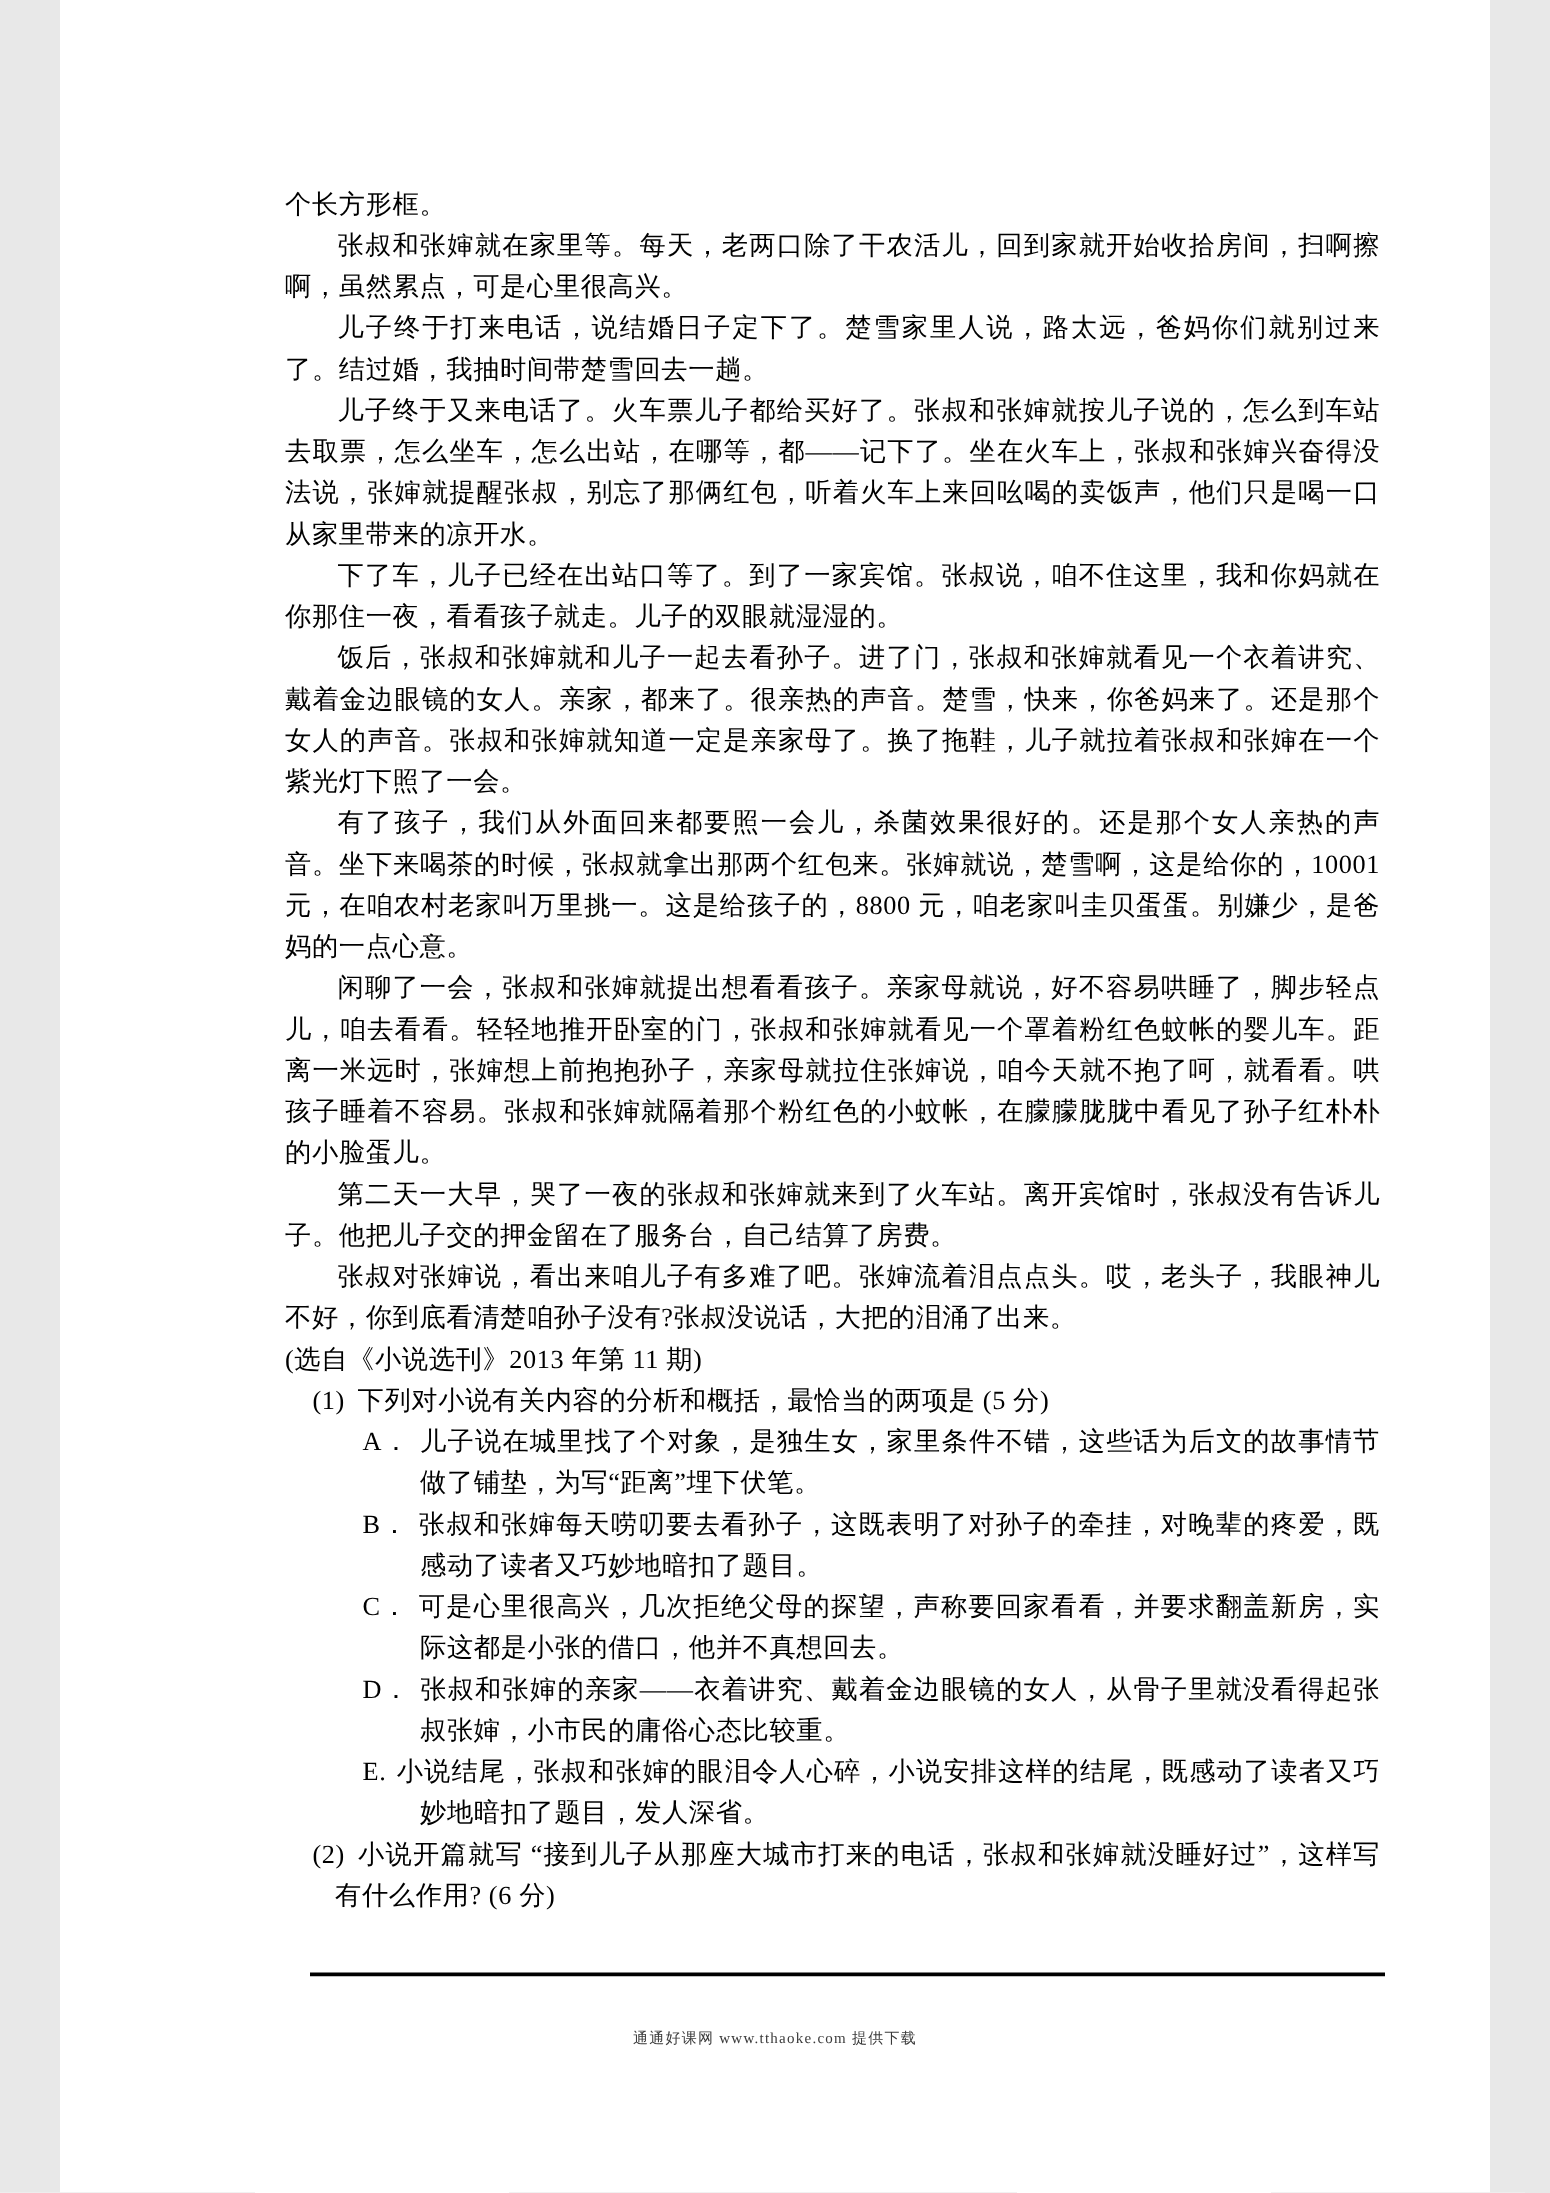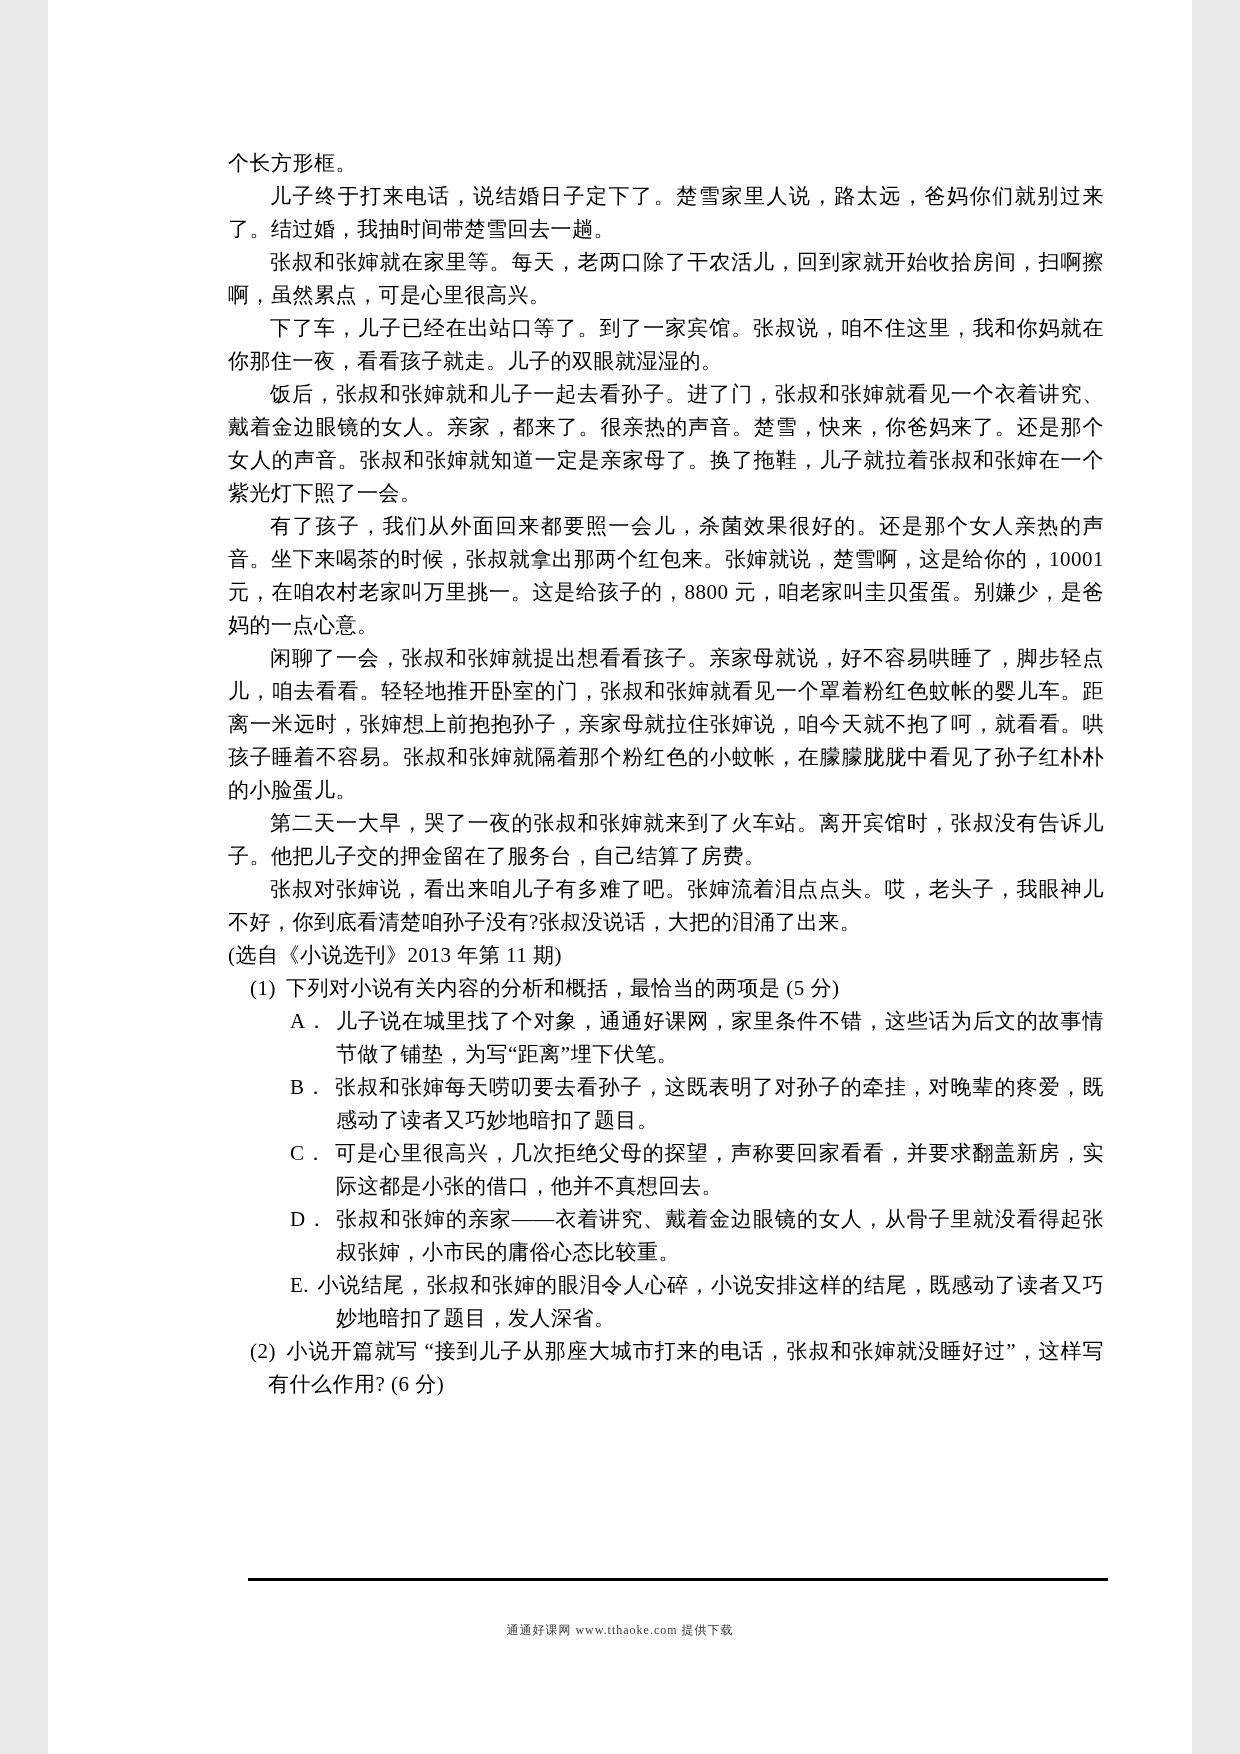--- a/index.html
+++ b/index.html
@@ -68,39 +68,40 @@
   }
 </style>
 </head>
 <body>
 
 <div class="page">
   <div class="content">
 
     <div class="story">
       <p class="noindent">个长方形框。</p>
+      <p>张叔和张婶就在家里等。每天，老两口除了干农活儿，回到家就开始收拾房间，扫啊擦啊，虽然累点，可是心里很高兴。</p>
       <p>儿子终于打来电话，说结婚日子定下了。楚雪家里人说，路太远，爸妈你们就别过来了。结过婚，我抽时间带楚雪回去一趟。</p>
-      <p>张叔和张婶就在家里等。每天，老两口除了干农活儿，回到家就开始收拾房间，扫啊擦啊，虽然累点，可是心里很高兴。</p>
+      <p>儿子终于又来电话了。火车票儿子都给买好了。张叔和张婶就按儿子说的，怎么到车站去取票，怎么坐车，怎么出站，在哪等，都——记下了。坐在火车上，张叔和张婶兴奋得没法说，张婶就提醒张叔，别忘了那俩红包，听着火车上来回吆喝的卖饭声，他们只是喝一口从家里带来的凉开水。</p>
       <p>下了车，儿子已经在出站口等了。到了一家宾馆。张叔说，咱不住这里，我和你妈就在你那住一夜，看看孩子就走。儿子的双眼就湿湿的。</p>
       <p>饭后，张叔和张婶就和儿子一起去看孙子。进了门，张叔和张婶就看见一个衣着讲究、戴着金边眼镜的女人。亲家，都来了。很亲热的声音。楚雪，快来，你爸妈来了。还是那个女人的声音。张叔和张婶就知道一定是亲家母了。换了拖鞋，儿子就拉着张叔和张婶在一个紫光灯下照了一会。</p>
       <p>有了孩子，我们从外面回来都要照一会儿，杀菌效果很好的。还是那个女人亲热的声音。坐下来喝茶的时候，张叔就拿出那两个红包来。张婶就说，楚雪啊，这是给你的，10001 元，在咱农村老家叫万里挑一。这是给孩子的，8800 元，咱老家叫圭贝蛋蛋。别嫌少，是爸妈的一点心意。</p>
       <p>闲聊了一会，张叔和张婶就提出想看看孩子。亲家母就说，好不容易哄睡了，脚步轻点儿，咱去看看。轻轻地推开卧室的门，张叔和张婶就看见一个罩着粉红色蚊帐的婴儿车。距离一米远时，张婶想上前抱抱孙子，亲家母就拉住张婶说，咱今天就不抱了呵，就看看。哄孩子睡着不容易。张叔和张婶就隔着那个粉红色的小蚊帐，在朦朦胧胧中看见了孙子红朴朴的小脸蛋儿。</p>
       <p>第二天一大早，哭了一夜的张叔和张婶就来到了火车站。离开宾馆时，张叔没有告诉儿子。他把儿子交的押金留在了服务台，自己结算了房费。</p>
       <p>张叔对张婶说，看出来咱儿子有多难了吧。张婶流着泪点点头。哎，老头子，我眼神儿不好，你到底看清楚咱孙子没有?张叔没说话，大把的泪涌了出来。</p>
     </div>
 
     <p class="source-line">(选自《小说选刊》2013 年第 11 期)</p>
 
     <div class="q1">
       <span class="q-num">(1)</span><span>下列对小说有关内容的分析和概括，最恰当的两项是 (5 分)</span>
     </div>
 
     <div class="options">
       <div class="option">
-        <span class="opt-label">A．</span><span>儿子说在城里找了个对象，通通好课网，家里条件不错，这些话为后文的故事情节做了铺垫，为写“距离”埋下伏笔。</span>
+        <span class="opt-label">A．</span><span>儿子说在城里找了个对象，是独生女，家里条件不错，这些话为后文的故事情节做了铺垫，为写“距离”埋下伏笔。</span>
       </div>
       <div class="option">
         <span class="opt-label">B．</span><span>张叔和张婶每天唠叨要去看孙子，这既表明了对孙子的牵挂，对晚辈的疼爱，既感动了读者又巧妙地暗扣了题目。</span>
       </div>
       <div class="option">
         <span class="opt-label">C．</span><span>可是心里很高兴，几次拒绝父母的探望，声称要回家看看，并要求翻盖新房，实际这都是小张的借口，他并不真想回去。</span>
       </div>
       <div class="option">
         <span class="opt-label">D．</span><span>张叔和张婶的亲家——衣着讲究、戴着金边眼镜的女人，从骨子里就没看得起张叔张婶，小市民的庸俗心态比较重。</span>
       </div>

